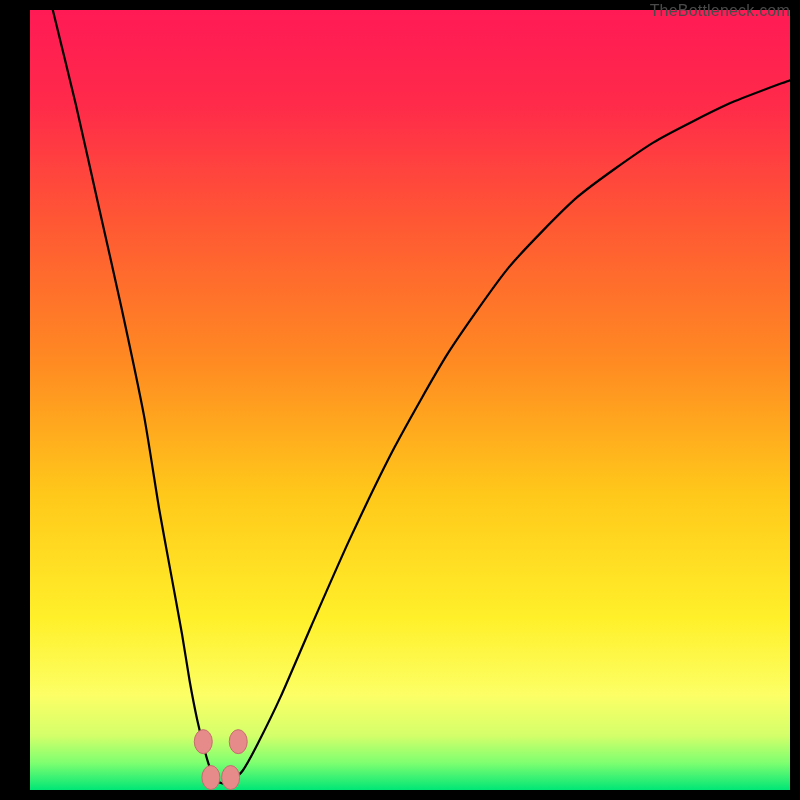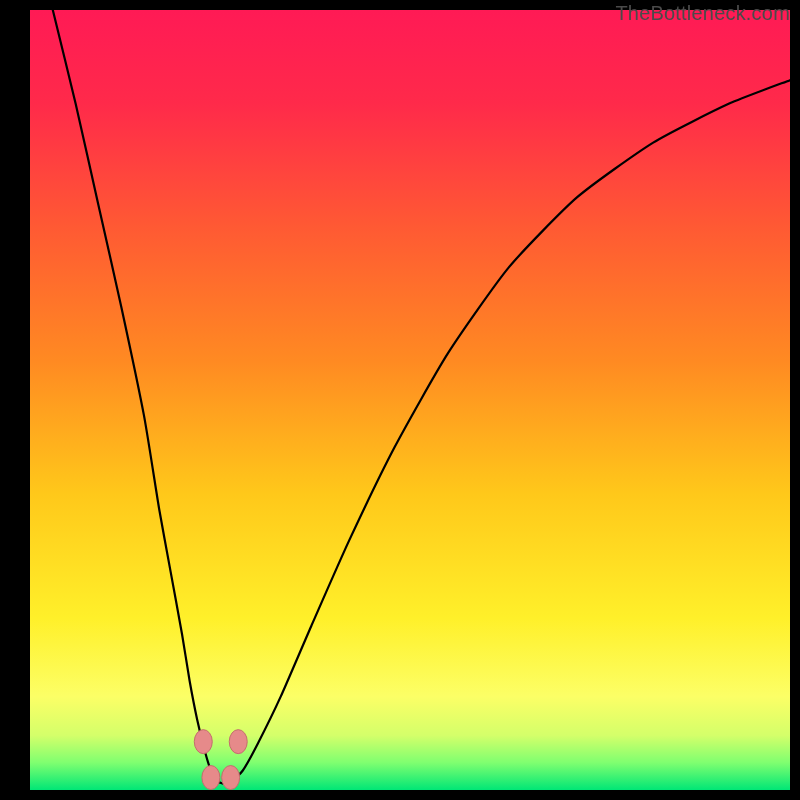--- a/index.html
+++ b/index.html
@@ -24,21 +24,21 @@
     left: 0;
     top: 0;
     width: 760px;
     height: 780px;
   }
   .watermark {
     position: absolute;
     top: 2px;
     right: 10px;
     color: #4a4a4a;
-    font-size: 20px;
+    font-size: 16px;
     font-weight: 500;
     letter-spacing: 0.2px;
     font-family: Arial, Helvetica, sans-serif;
     margin-left: 33px;
   }
   svg {
     display: block;
   }
 </style>
 </head>

